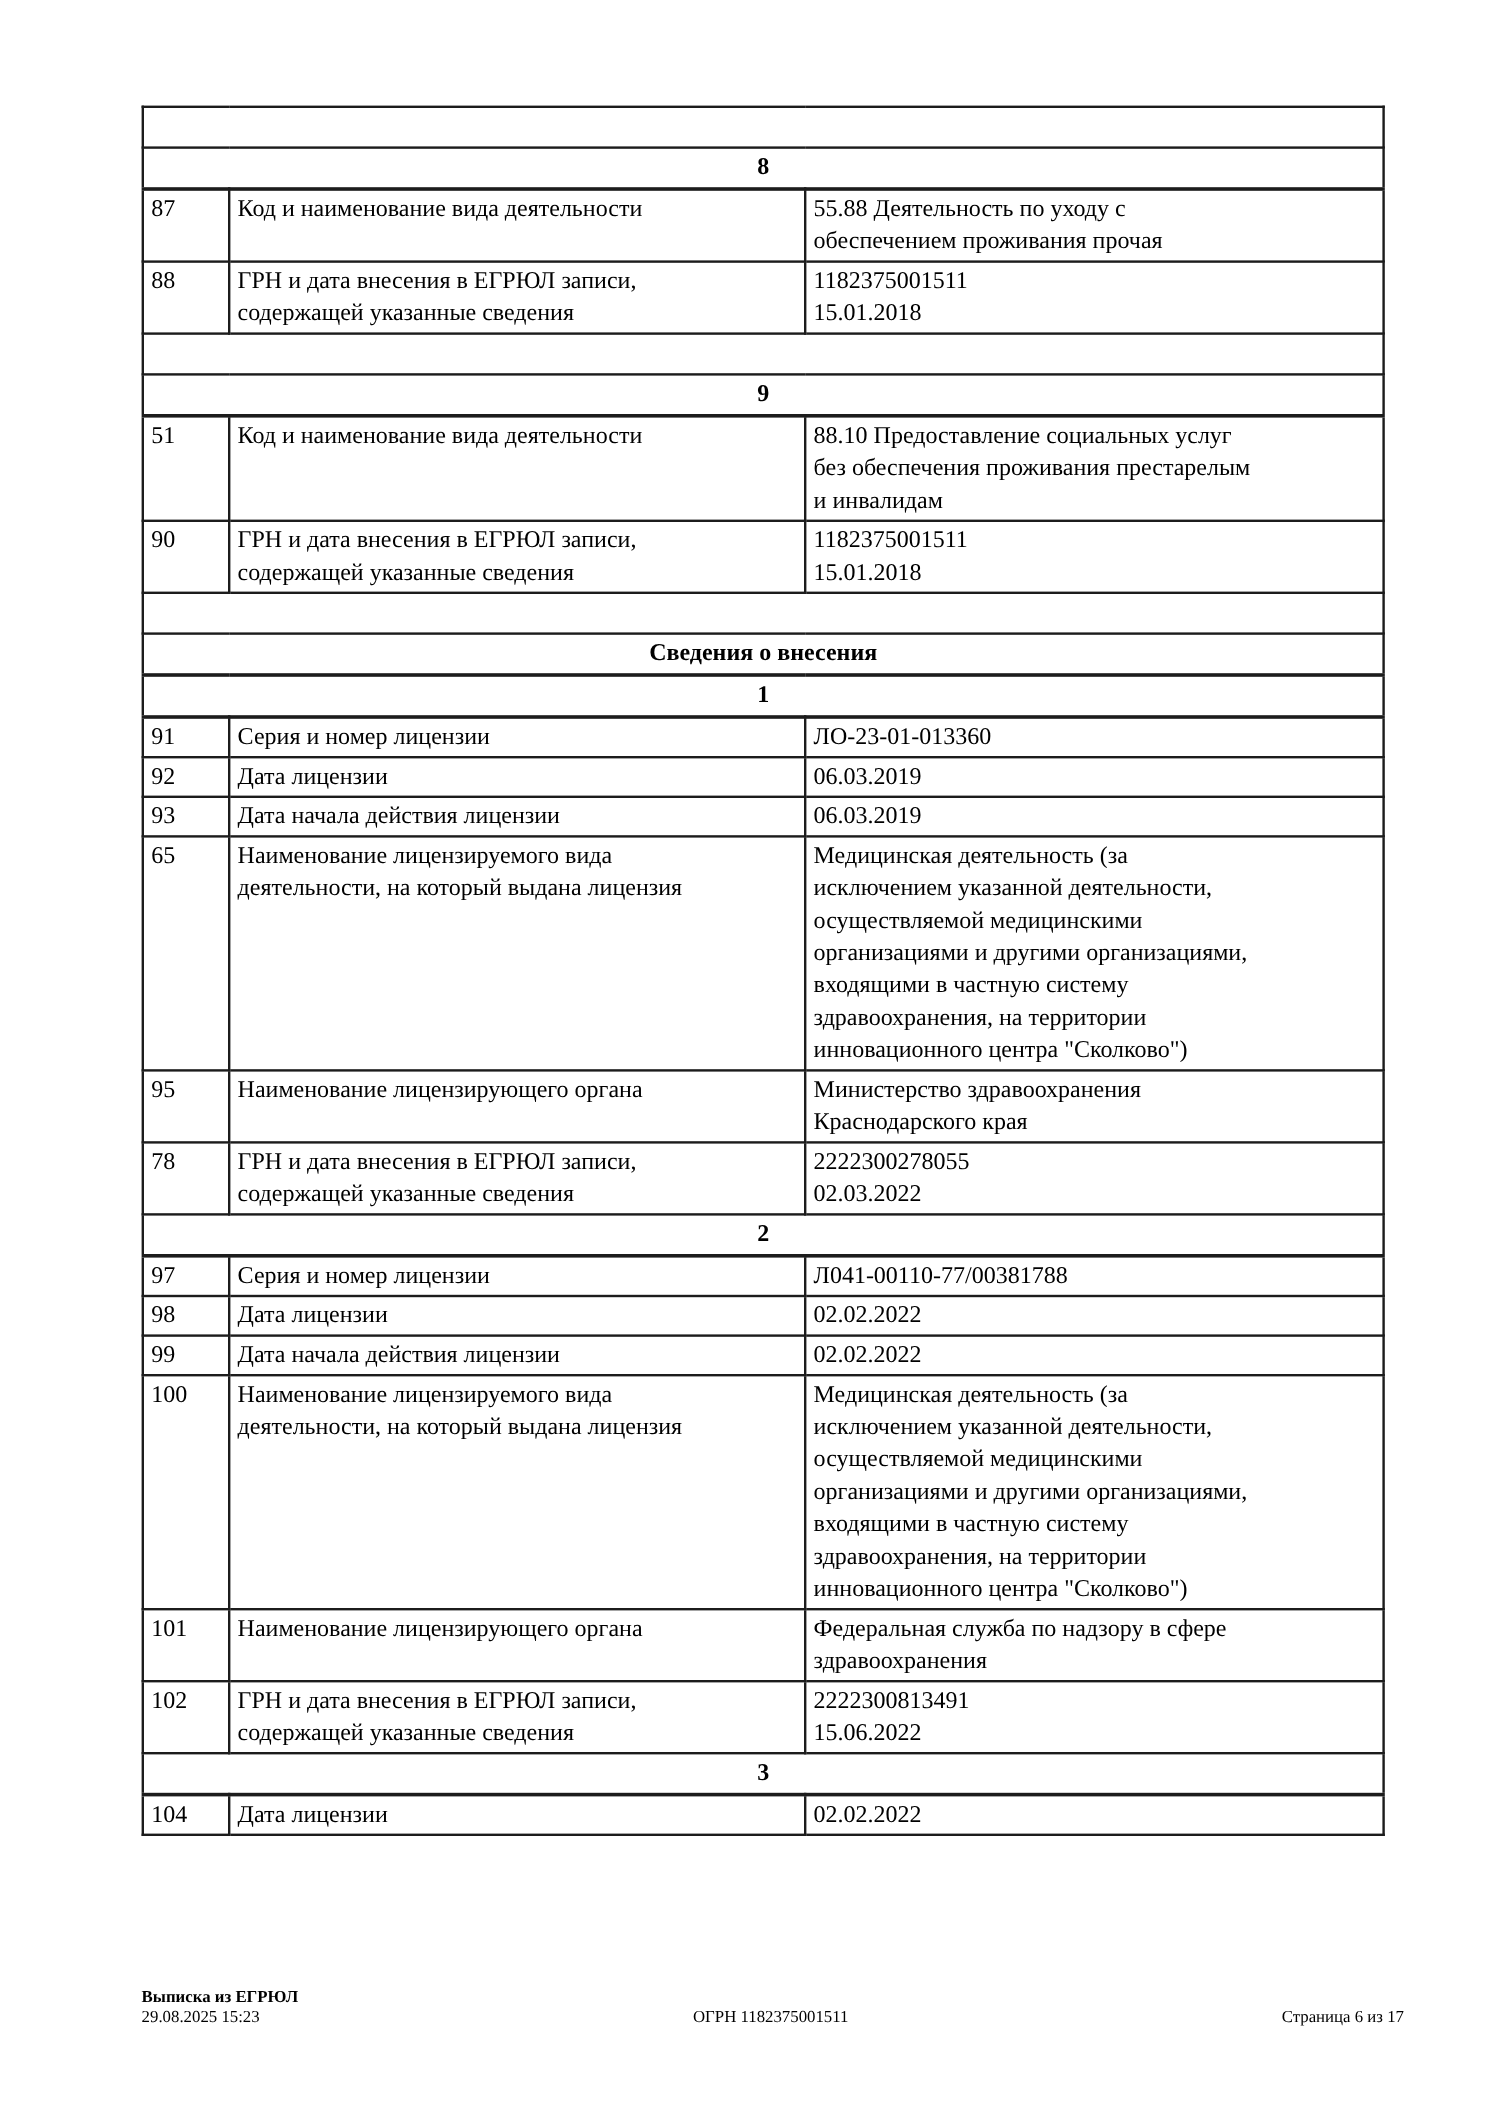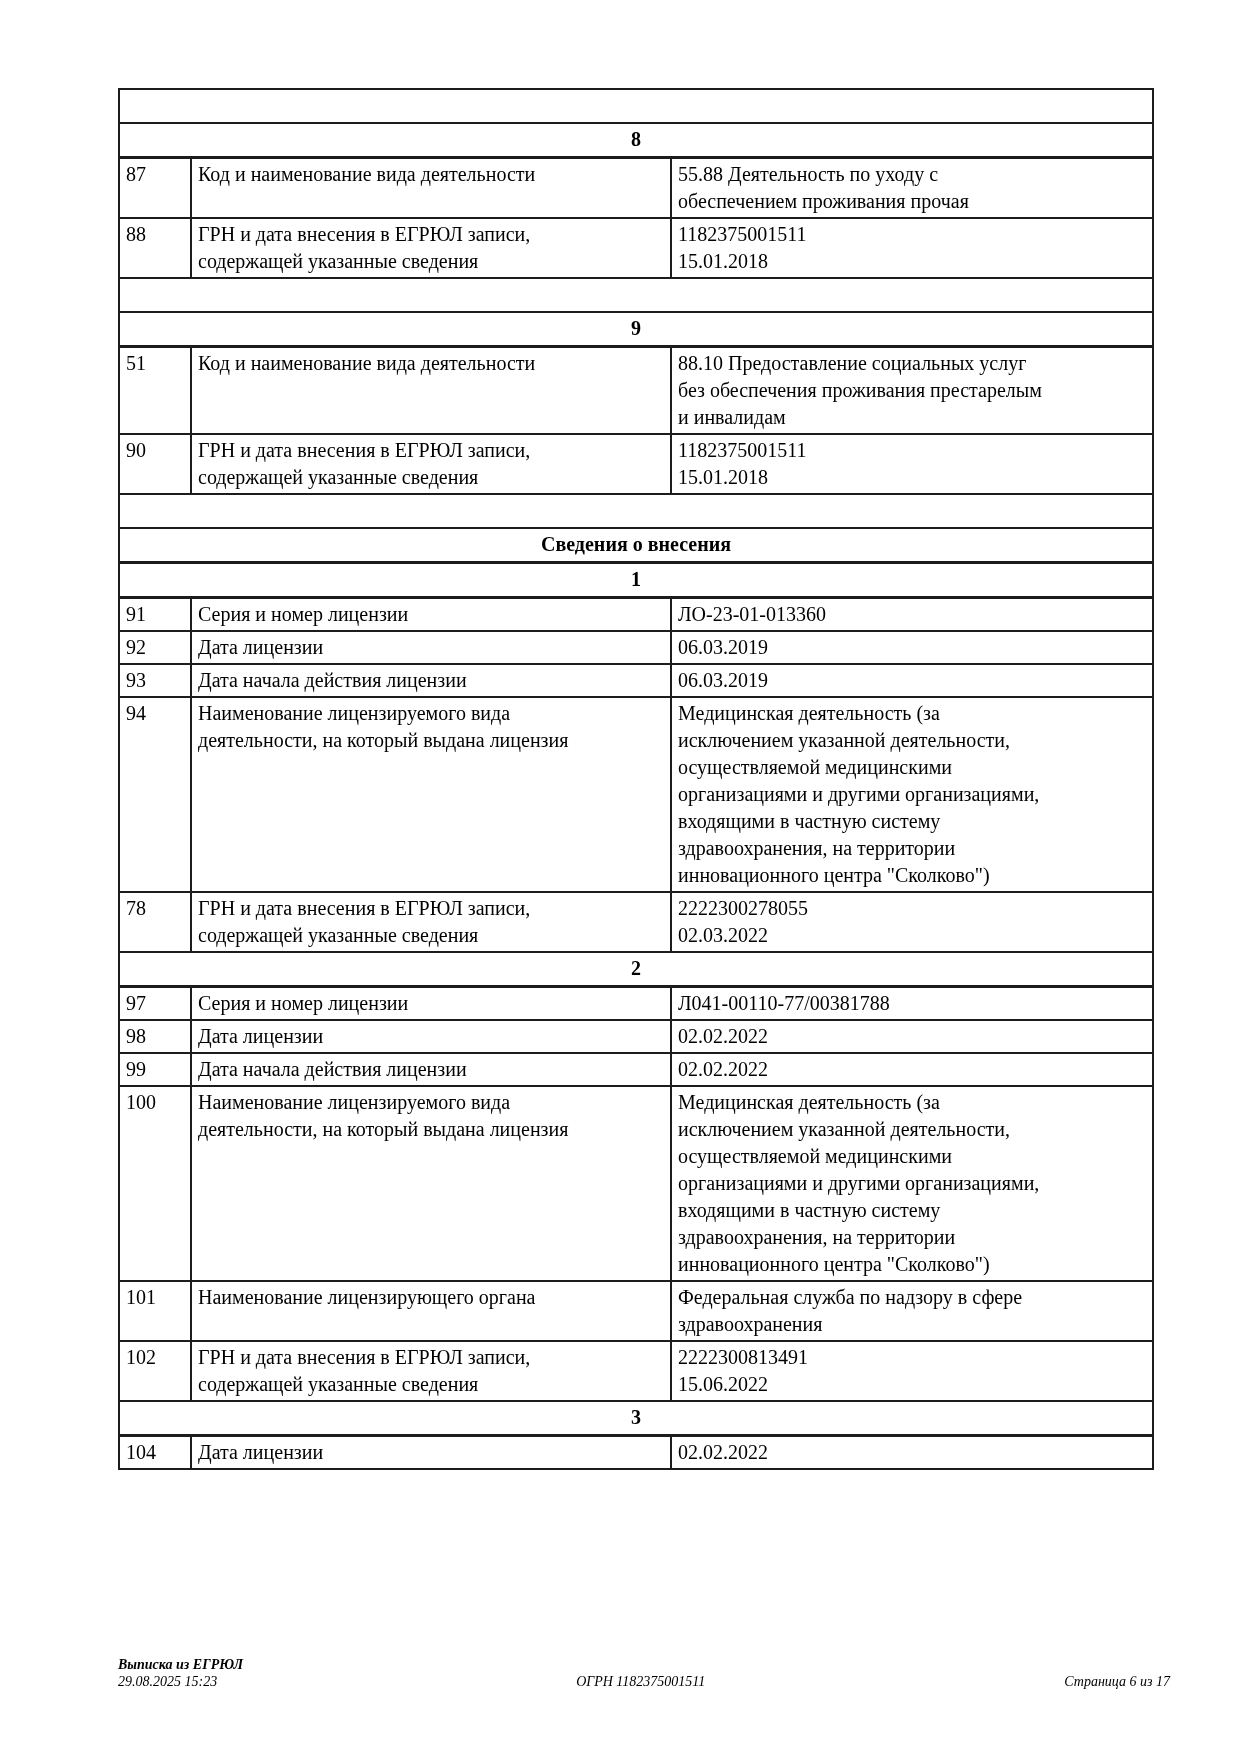--- a/index.html
+++ b/index.html
@@ -49,21 +49,20 @@
     height: 28px;
     white-space: normal;
   }
   .footer {
     position: absolute;
     left: 118px;
     top: 1656px;
     width: 1052px;
     font-size: 14px;
     line-height: 17px;
-    font-style: italic;
   }
   .footer .doc-title {
     font-weight: bold;
   }
   .footer .footer-line2 {
     display: flex;
     justify-content: space-between;
     align-items: flex-start;
   }
 </style>
@@ -136,30 +135,36 @@
           <td class="num">92</td>
           <td class="name">Дата лицензии</td>
           <td class="value">06.03.2019</td>
         </tr>
         <tr class="field">
           <td class="num">93</td>
           <td class="name">Дата начала действия лицензии</td>
           <td class="value">06.03.2019</td>
         </tr>
         <tr class="field">
-          <td class="num">94</td>
+          <td class="num">65</td>
           <td class="name">Наименование лицензируемого вида
 деятельности, на который выдана лицензия</td>
           <td class="value">Медицинская деятельность (за
 исключением указанной деятельности,
 осуществляемой медицинскими
 организациями и другими организациями,
 входящими в частную систему
 здравоохранения, на территории
 инновационного центра "Сколково")</td>
+        </tr>
+        <tr class="field">
+          <td class="num">95</td>
+          <td class="name">Наименование лицензирующего органа</td>
+          <td class="value">Министерство здравоохранения
+Краснодарского края</td>
         </tr>
         <tr class="field">
           <td class="num">78</td>
           <td class="name">ГРН и дата внесения в ЕГРЮЛ записи,
 содержащей указанные сведения</td>
           <td class="value">2222300278055
 02.03.2022</td>
         </tr>
         <tr class="section">
           <td colspan="3">2</td>

